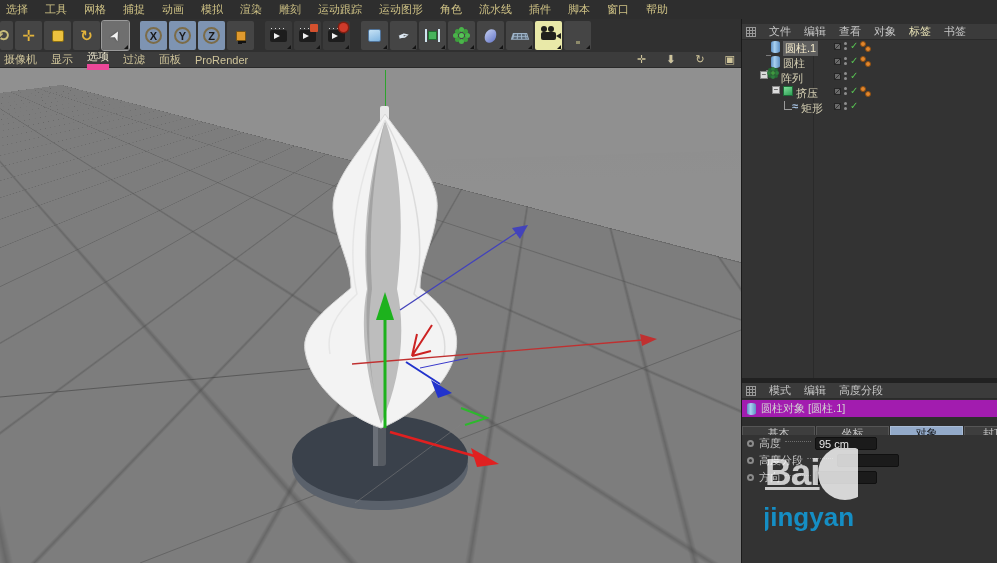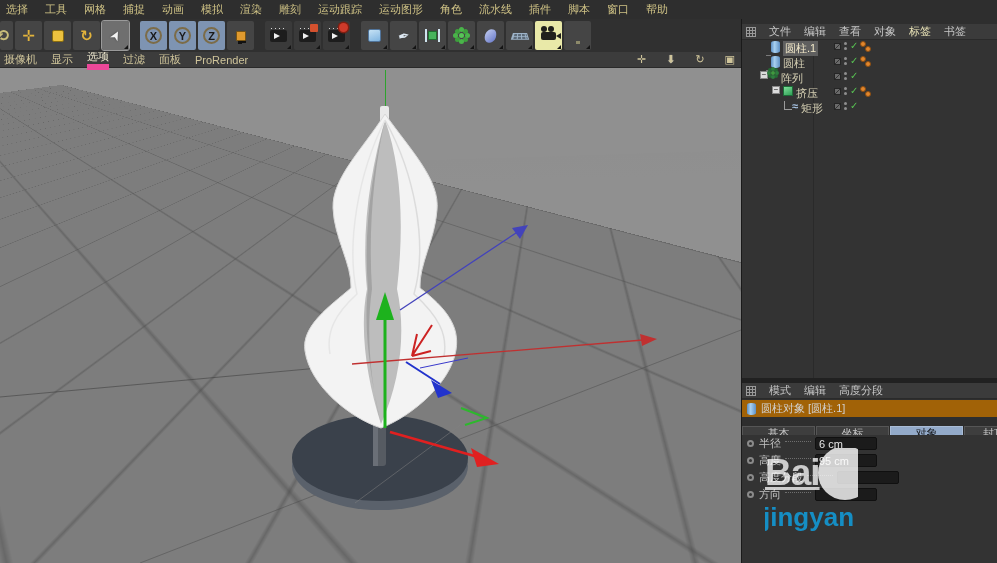--- a/index.html
+++ b/index.html
@@ -107,21 +107,21 @@
   .tog { position:absolute; left:76px; display:flex; align-items:center; gap:3px; }
   .tog .sq { width:7px; height:7px; background:linear-gradient(135deg,#6a6a6a 46%,#333 46% 54%,#6a6a6a 54%); border:1px solid #262626; }
   .tog .dots { width:3px; height:8px; display:flex; flex-direction:column; justify-content:space-between; }
   .tog .dots i { width:3px; height:3px; border-radius:50%; background:#8f8f8f; }
   .tog .chk { color:#58c253; font-size:10px; font-weight:bold; line-height:1; }
   .ptag { position:absolute; left:102px; width:14px; height:12px; }
   .ptag i { position:absolute; width:6px; height:6px; border-radius:50%; background:#e2862c; border:1px solid #8a4d12; }
   .ptag i:first-child { left:0; top:0; } .ptag i:last-child { left:5px; top:5px; }
 
   #splitter { position:absolute; left:0; top:360px; width:256px; height:5px; background:#212121; }
-  #am-title { position:absolute; left:0; top:382px; width:256px; height:17px; background:#a16207;
+  #am-title { position:absolute; left:0; top:382px; width:256px; height:17px; background:#a21caf;
     display:flex; align-items:center; gap:5px; padding-left:5px; }
   #am-title span { color:#d2d2d2; }
   #am-tabs { position:absolute; left:0; top:408px; width:256px; height:16px; display:flex; gap:1px; overflow:hidden; background:#2a2a2a; }
   .tab { flex:none; width:73px; height:15px; background:#3e3e3e; border:1px solid #555; color:#c8c8c8;
     display:flex; align-items:center; justify-content:center; }
   .tab.active { background:#93aac9; color:#14161a; border-color:#a9bcd6; }
   .tab.partial { width:60px; }
   #am-props { position:absolute; left:0; top:417px; width:256px; height:128px; background:#333; }
   #prop-head { height:15px; background:#3d3d3d; color:#d6d6d6; display:flex; align-items:center; padding-left:5px; font-weight:bold; }
   .prow { height:17px; display:flex; align-items:center; padding-left:5px; }
@@ -421,26 +421,20 @@
     <span class="tab">基本</span>
     <span class="tab">坐标</span>
     <span class="tab active">对象</span>
     <span class="tab partial">封顶</span>
   </div>
 
   <div id="am-props">
 
     <div class="prow">
       <span class="ring"></span>
-      <span class="lbl">半径</span>
-      <span class="leader"></span>
-      <span class="field">6 cm</span>
-    </div>
-    <div class="prow">
-      <span class="ring"></span>
       <span class="lbl">高度</span>
       <span class="leader"></span>
       <span class="field">95 cm</span>
     </div>
     <div class="prow">
       <span class="ring"></span>
       <span class="lbl">高度分段</span>
       <span class="leader"></span>
       <span class="field"></span>
     </div>

